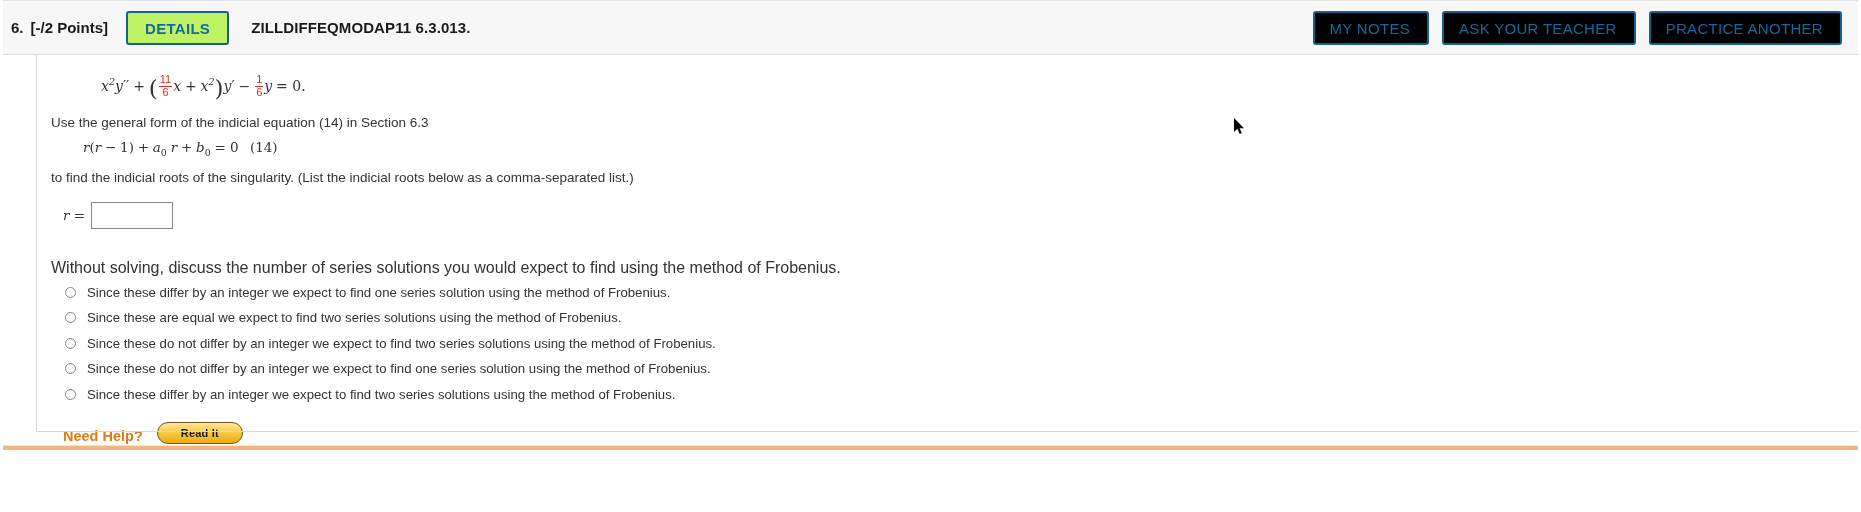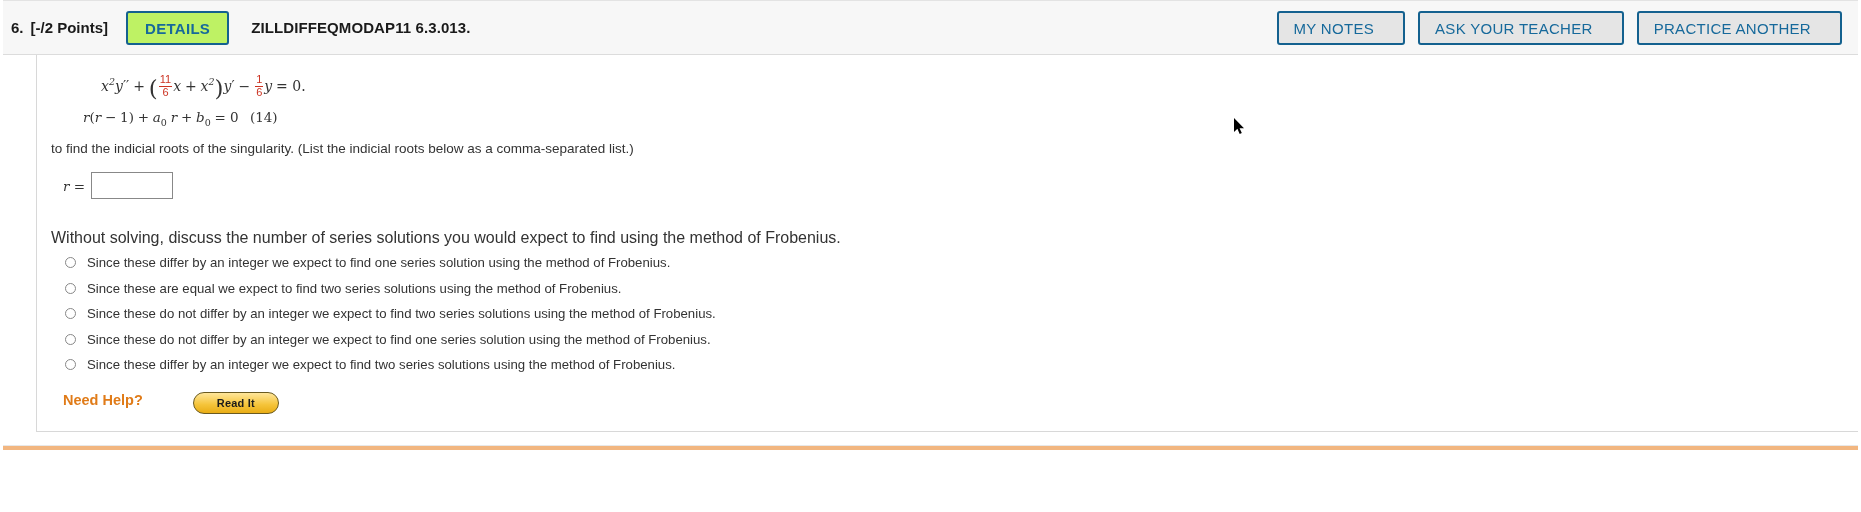--- a/index.html
+++ b/index.html
@@ -63,24 +63,24 @@
   }
   .header-right {
     margin-left: auto;
     display: flex;
     align-items: center;
     gap: 13px;
   }
   .hdr-btn {
     font-size: 15px;
     color: #16699b;
-    background: #e5e5e5;
+    background: #000000;
     border: 2px solid #14618f;
     border-radius: 3px;
-    padding: 8px 29px 7px 15px;
+    padding: 8px 17px 7px 15px;
     letter-spacing: .3px;
     cursor: pointer;
     line-height: 1;
     white-space: nowrap;
   }
 
   
   .qbody {
     position: relative;
     margin: 0 3px;
@@ -208,24 +208,23 @@
     box-sizing: border-box;
   }
   .opt-label {
     font-size: 13.2px;
     color: #333;
   }
 
   
   .needhelp-row {
     display: flex;
-    align-items: flex-start;
+    align-items: flex-end;
     margin-top: 20px;
     margin-left: 12px;
-    gap: 36px;
   }
   .needhelp-label {
     color: #e07b18;
     font-weight: bold;
     font-size: 14.5px;
     margin-right: 14px;
   }
   .readit-btn {
     display: inline-block;
     background: linear-gradient(#ffe69a, #f5c43a 58%, #e9ad15);
@@ -295,20 +294,21 @@
         <span class="mi">x</span><sup class="exp">2</sup><span class="mi">y</span><span class="mo">′′</span>
         <span class="mo">+</span>
         <span class="paren">(</span><span class="frac"><span class="num">11</span><span class="den">6</span></span><span class="mi">x</span>
         <span class="mo">+</span>
         <span class="mi">x</span><sup class="exp">2</sup><span class="paren">)</span><span class="mi">y</span><span class="mo">′</span>
         <span class="mo">−</span>
         <span class="frac"><span class="num">1</span><span class="den">6</span></span><span class="mi">y</span>
         <span class="mn">= 0.</span>
       </div>
 
+      <div class="line" style="margin-top:14px;">Use the general form of the indicial equation (14) in Section 6.3</div>
 
       <div class="eqline">
         <span class="mi">r</span><span class="mo">(</span><span class="mi">r</span>
         <span class="mo">−</span>
         <span class="mn">1</span><span class="mo">)</span>
         <span class="mo">+</span>
         <span class="mi">a</span><sub class="sb">0</sub>
         <span class="mi">r</span>
         <span class="mo">+</span>
         <span class="mi">b</span><sub class="sb">0</sub>

